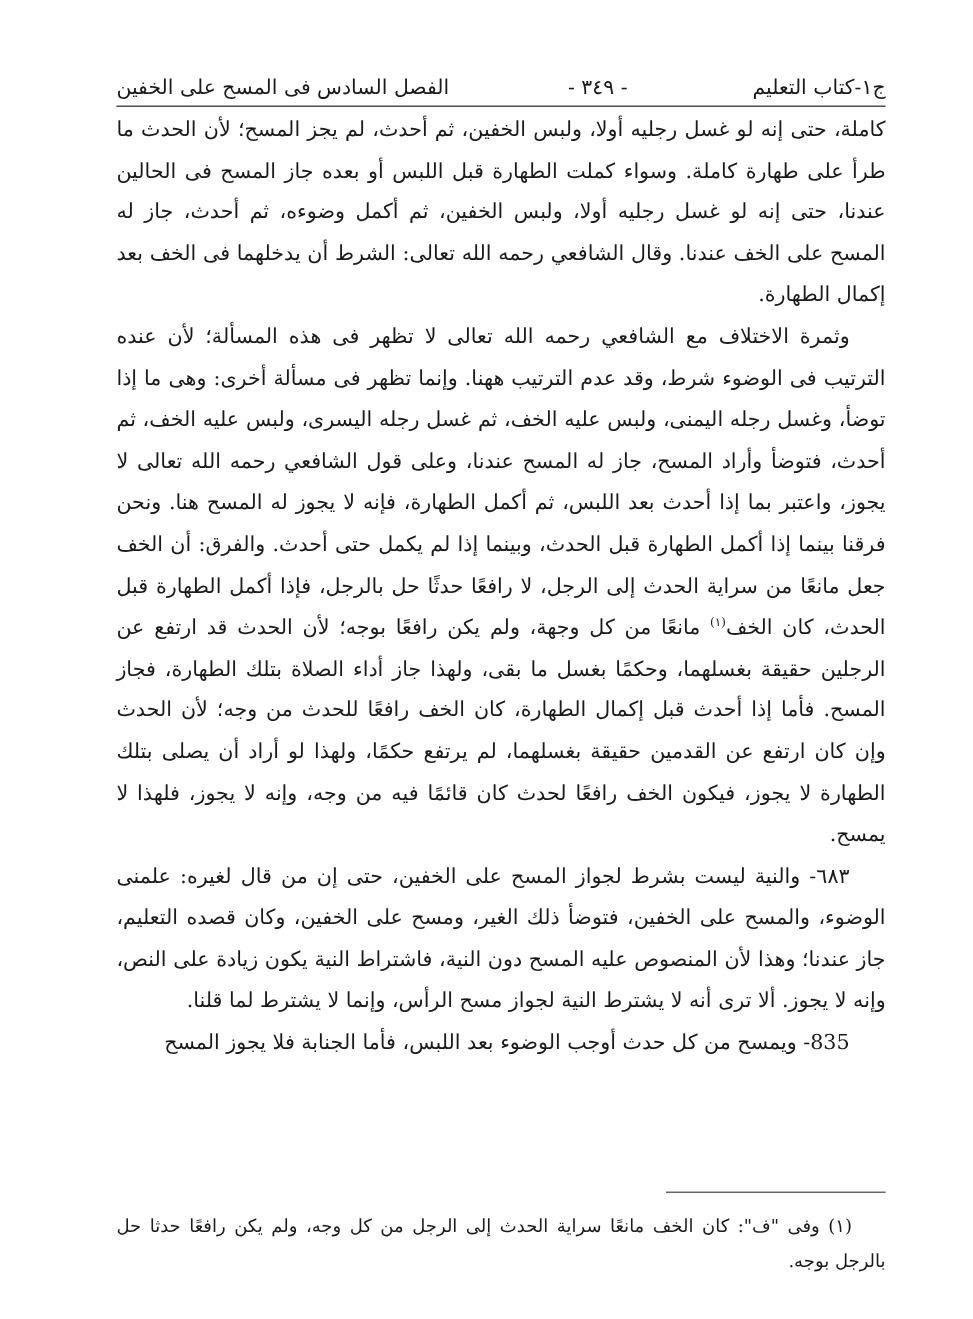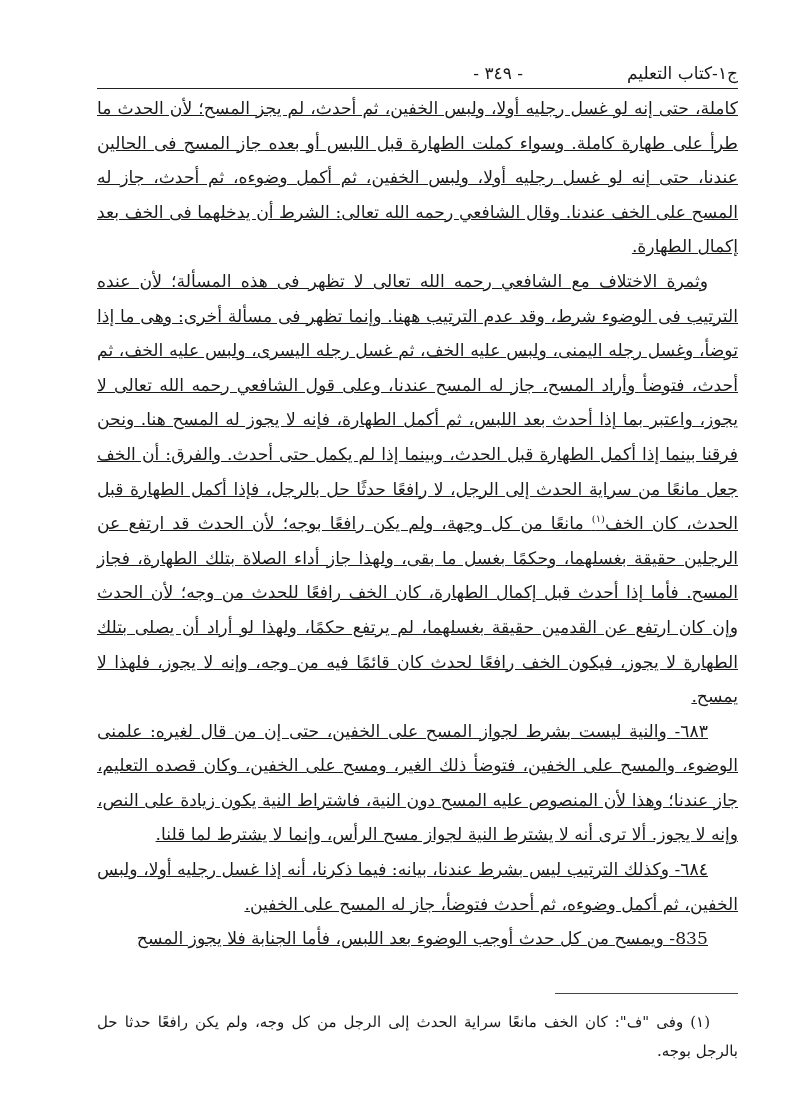--- a/index.html
+++ b/index.html
@@ -7,40 +7,40 @@
          font-family:"DejaVu Serif", "Liberation Serif", serif; color:#1a1a1a; }
   .page { position:absolute; left:97px; top:0; width:641px; direction:rtl; }
   .header { position:absolute; top:60px; left:0; width:641px; height:28px;
             border-bottom:1.5px solid #222; font-size:17px; line-height:26px; }
   .header span { position:absolute; top:0; white-space:nowrap; }
   .h-book { right:0; }
   .h-page { right:215px;text-align:center; }
   .h-chapter { left:0; }
   .body { position:absolute; top:91px; left:0; width:641px; font-size:17.2px;
           line-height:34.6px; text-align:justify; text-align-last:right; }
-  .para { margin:0;text-decoration:underline; }
+  .para { margin:0; }
   .para.indent { text-indent:30px; }
   .fnref { font-size:10px; vertical-align:super; line-height:0; }
   .fn-rule { position:absolute; top:993px; left:458px; width:183px; height:0;
              border-top:1px solid #444; }
   .footnote { position:absolute; top:1008px; left:0; width:641px; font-size:15px;
               line-height:29px; text-align:justify; text-align-last:right; text-indent:28px; }
 </style>
 </head>
 <body>
 
 <div class="page">
   <div class="header">
     <span class="h-book">ج١-كتاب التعليم</span>
     <span class="h-page">- ٣٤٩ -</span>
+    <span class="h-chapter">الفصل السادس فى المسح على الخفين</span>
   </div>
 
   <div class="body">
     <p class="para">كاملة، حتى إنه لو غسل رجليه أولا، ولبس الخفين، ثم أحدث، لم يجز المسح؛ لأن الحدث ما طرأ على طهارة كاملة. وسواء كملت الطهارة قبل اللبس أو بعده جاز المسح فى الحالين عندنا، حتى إنه لو غسل رجليه أولا، ولبس الخفين، ثم أكمل وضوءه، ثم أحدث، جاز له المسح على الخف عندنا. وقال الشافعي رحمه الله تعالى: الشرط أن يدخلهما فى الخف بعد إكمال الطهارة.</p>
     <p class="para indent"><span>وثمرة الاختلاف مع الشافعي رحمه الله تعالى لا تظهر فى هذه المسألة؛ لأن عنده الترتيب فى الوضوء شرط، وقد عدم الترتيب ههنا. وإنما تظهر فى مسألة أخرى: وهى ما إذا توضأ، وغسل رجله اليمنى، ولبس عليه الخف، ثم غسل رجله اليسرى، ولبس عليه الخف، ثم أحدث، فتوضأ وأراد المسح، جاز له المسح عندنا، وعلى قول الشافعي رحمه الله تعالى لا يجوز، واعتبر بما إذا أحدث بعد اللبس، ثم أكمل الطهارة، فإنه لا يجوز له المسح هنا. ونحن فرقنا بينما إذا أكمل الطهارة قبل الحدث، وبينما إذا لم يكمل حتى أحدث. والفرق: أن الخف جعل مانعًا من سراية الحدث إلى الرجل، لا رافعًا حدثًا حل بالرجل، فإذا أكمل الطهارة قبل الحدث، كان الخف</span><span class="fnref">(١)</span><span> مانعًا من كل وجهة، ولم يكن رافعًا بوجه؛ لأن الحدث قد ارتفع عن الرجلين حقيقة بغسلهما، وحكمًا بغسل ما بقى، ولهذا جاز أداء الصلاة بتلك الطهارة، فجاز المسح. فأما إذا أحدث قبل إكمال الطهارة، كان الخف رافعًا للحدث من وجه؛ لأن الحدث وإن كان ارتفع عن القدمين حقيقة بغسلهما، لم يرتفع حكمًا، ولهذا لو أراد أن يصلى بتلك الطهارة لا يجوز، فيكون الخف رافعًا لحدث كان قائمًا فيه من وجه، وإنه لا يجوز، فلهذا لا يمسح.</span></p>
     <p class="para indent">٦٨٣- والنية ليست بشرط لجواز المسح على الخفين، حتى إن من قال لغيره: علمنى الوضوء، والمسح على الخفين، فتوضأ ذلك الغير، ومسح على الخفين، وكان قصده التعليم، جاز عندنا؛ وهذا لأن المنصوص عليه المسح دون النية، فاشتراط النية يكون زيادة على النص، وإنه لا يجوز. ألا ترى أنه لا يشترط النية لجواز مسح الرأس، وإنما لا يشترط لما قلنا.</p>
-    <p class="para indent">٦٨٤- وكذلك الترتيب ليس بشرط عندنا، بيانه: فيما ذكرنا، أنه إذا غسل رجليه أولا، ولبس الخفين، ثم أكمل وضوءه، ثم أحدث فتوضأ، جاز له المسح على الخفين.</p>
     <p class="para indent">835- ويمسح من كل حدث أوجب الوضوء بعد اللبس، فأما الجنابة فلا يجوز المسح</p>
   </div>
 
   <div class="fn-rule"></div>
   <div class="footnote">(١) وفى "ف": كان الخف مانعًا سراية الحدث إلى الرجل من كل وجه، ولم يكن رافعًا حدثا حل بالرجل بوجه.</div>
 </div>
 
 </body></html>

